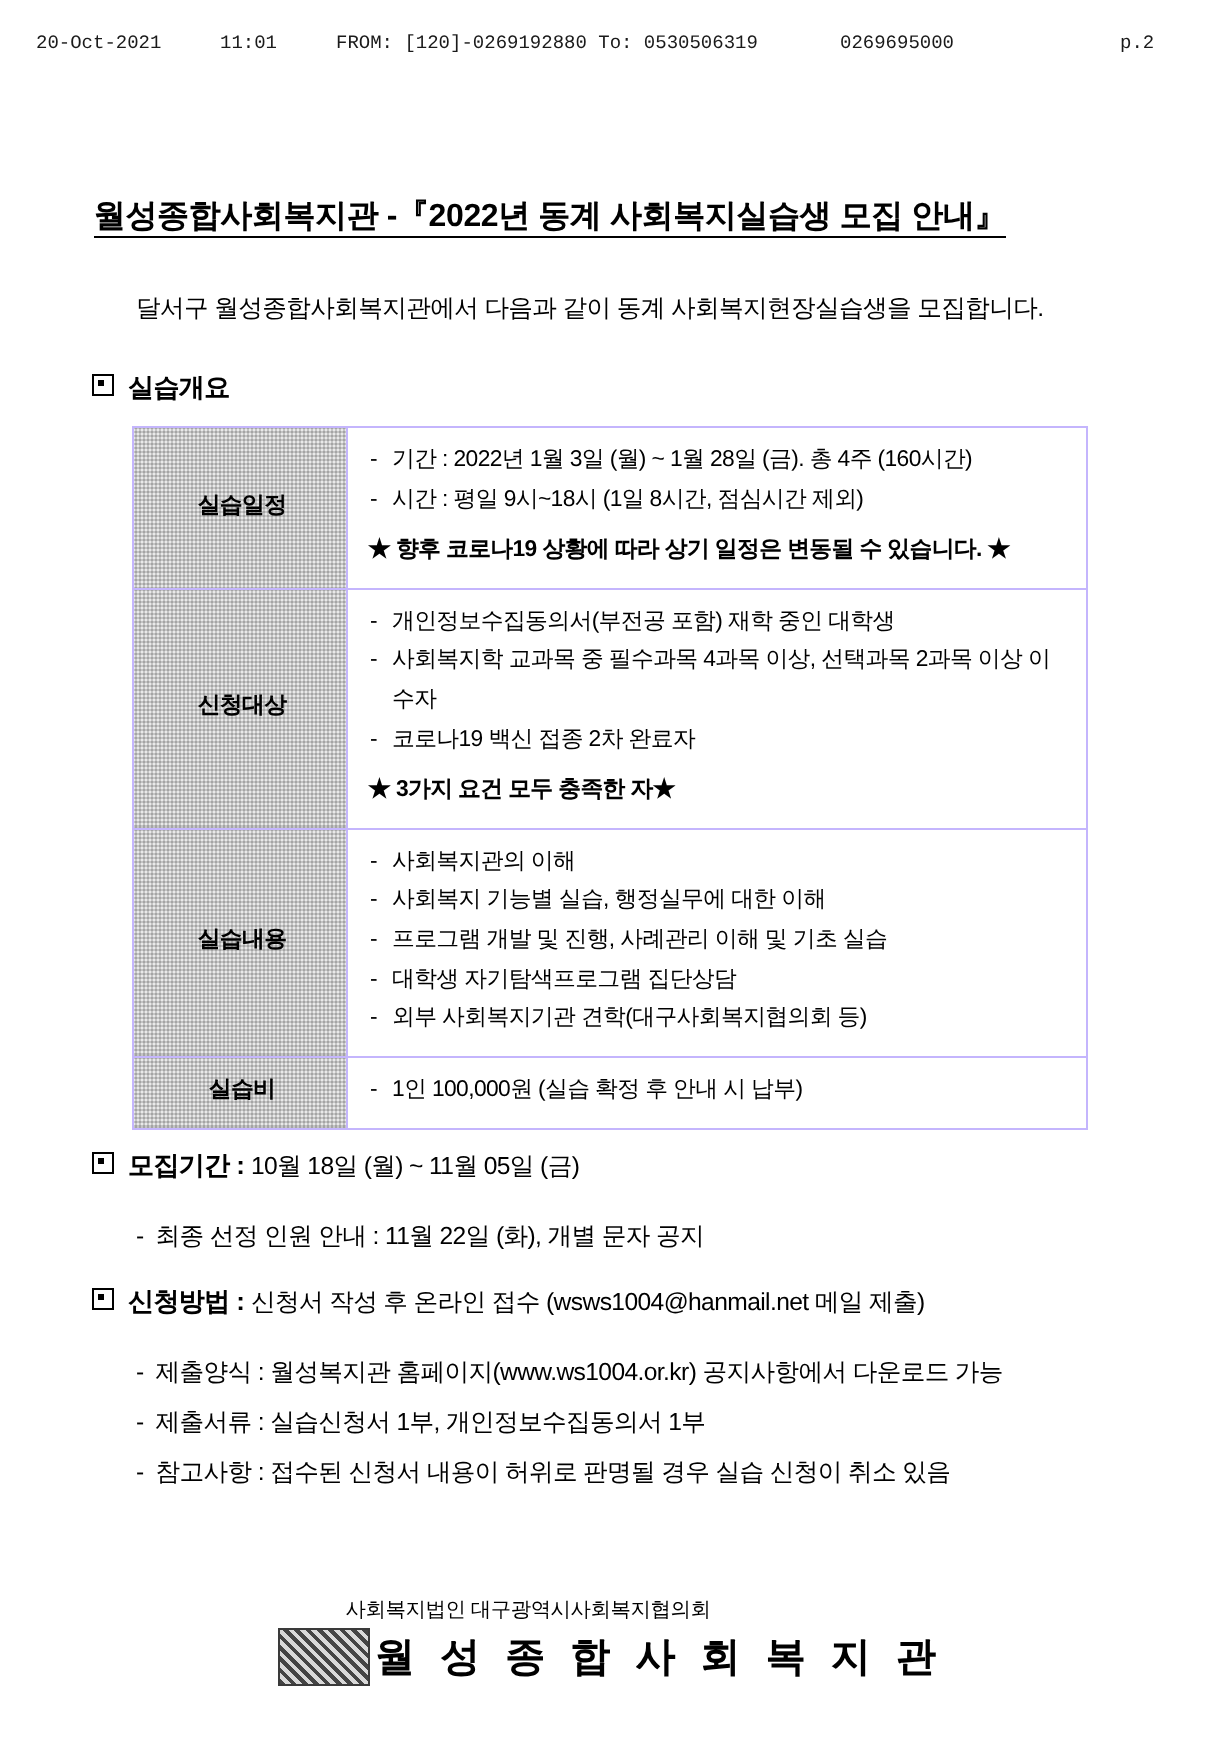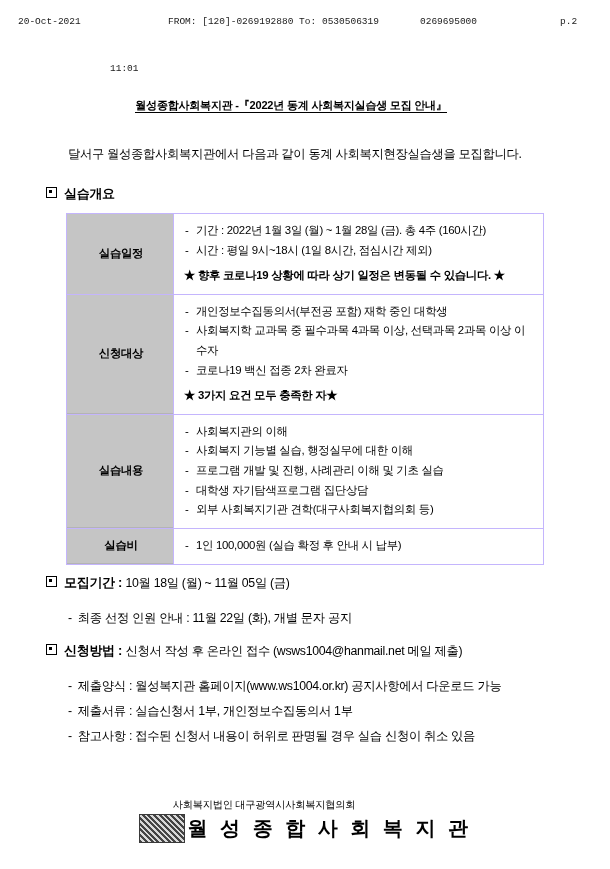--- a/index.html
+++ b/index.html
@@ -24,45 +24,44 @@
     width: 610px;
     height: 16px;
     font-family: "Liberation Mono", monospace;
     font-size: 9.5px;
     letter-spacing: 0px;
     color: #1a1a1a;
     white-space: nowrap;
   }
   .fax-header span { position: absolute; top: 12px; }
   .fh-date  { left: 18px; }
-  .fh-time  { left: 110px; margin-top: 47px; }
+  .fh-time  { left: 110px; }
   .fh-from  { left: 168px; }
   .fh-num   { left: 420px; }
   .fh-page  { left: 560px; }
 
   .page {
     position: absolute;
     top: 30px;
     left: 0;
     width: 610px;
     height: 839px;
     padding: 0;
   }
 
   
   .doc-title {
     position: absolute;
     top: 68px;
     left: 0;
     width: 550px;
     text-align: center;
-    font-size: 11px;
+    font-size: 16px;
     font-weight: bold;
     letter-spacing: -0.2px;
-    padding-left: 16px;
   }
   .doc-title .u {
     border-bottom: 1.4px solid #000;
     padding-bottom: 1px;
   }
 
   .intro {
     position: absolute;
     top: 116px;
     left: 68px;

